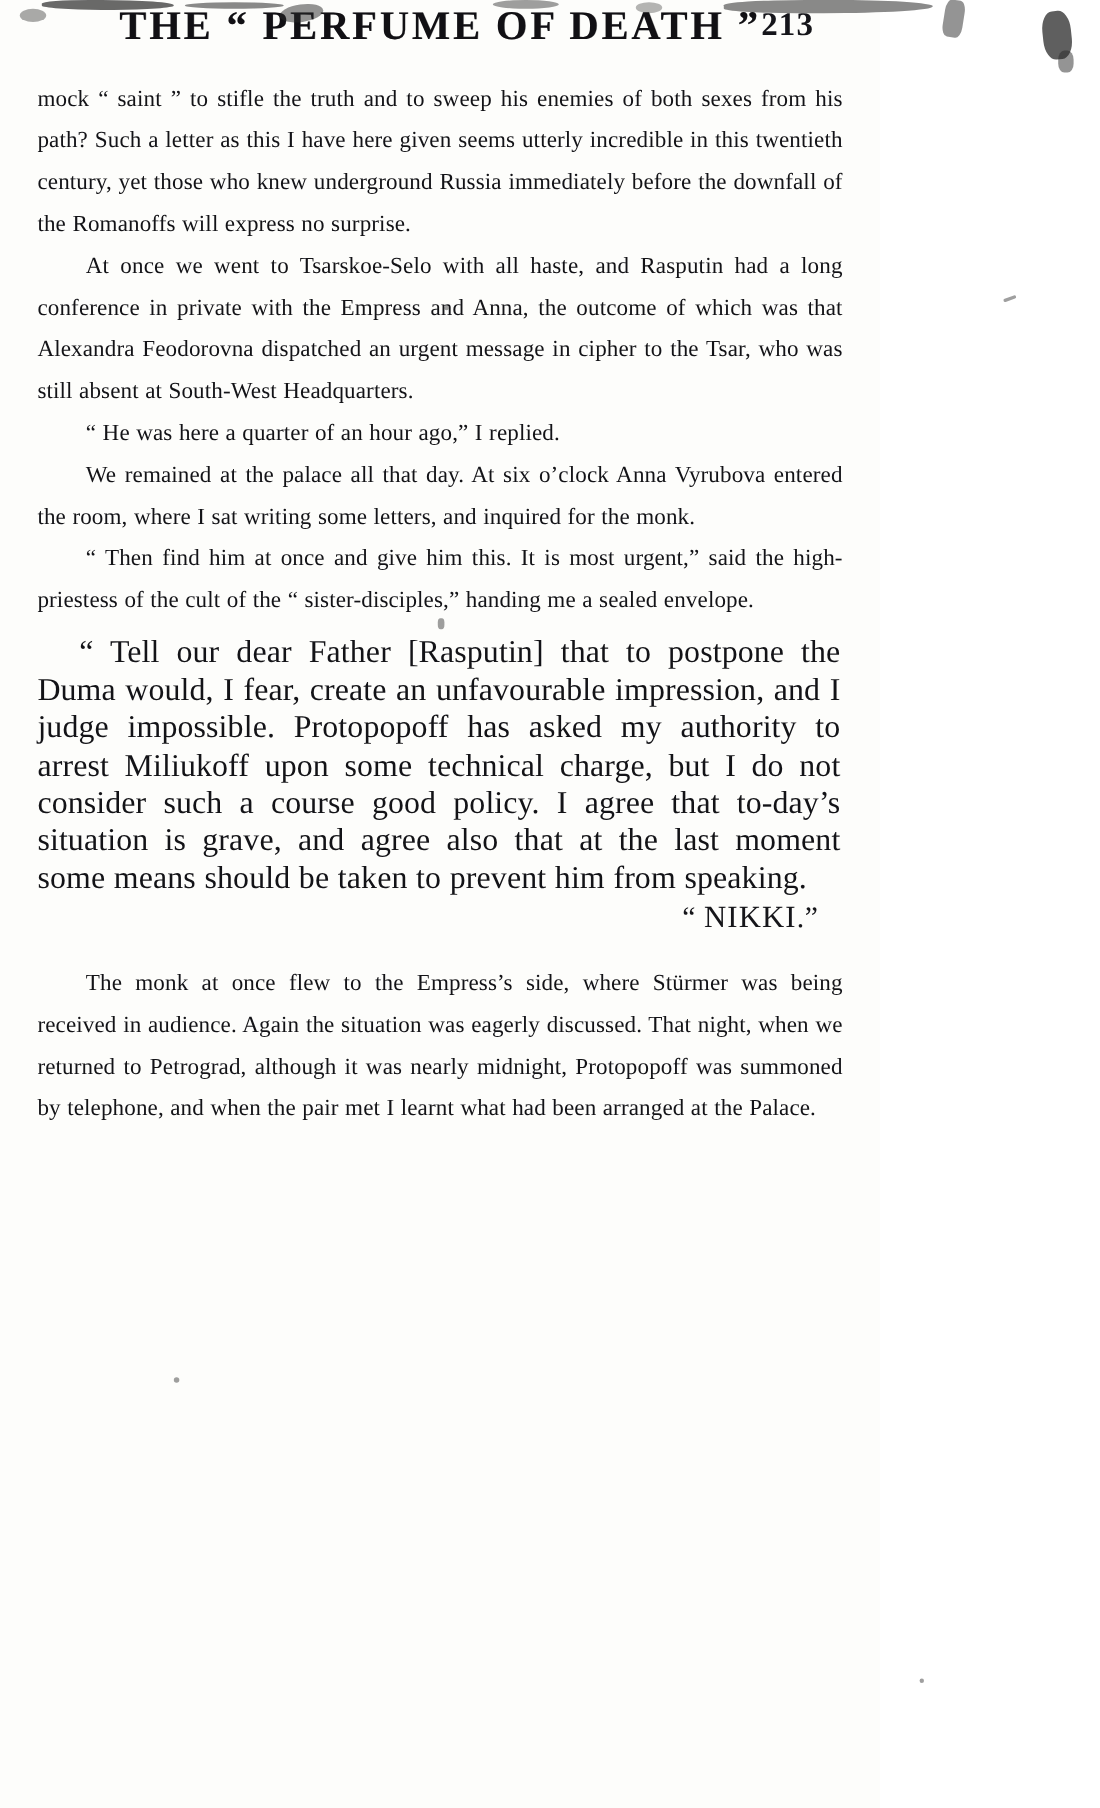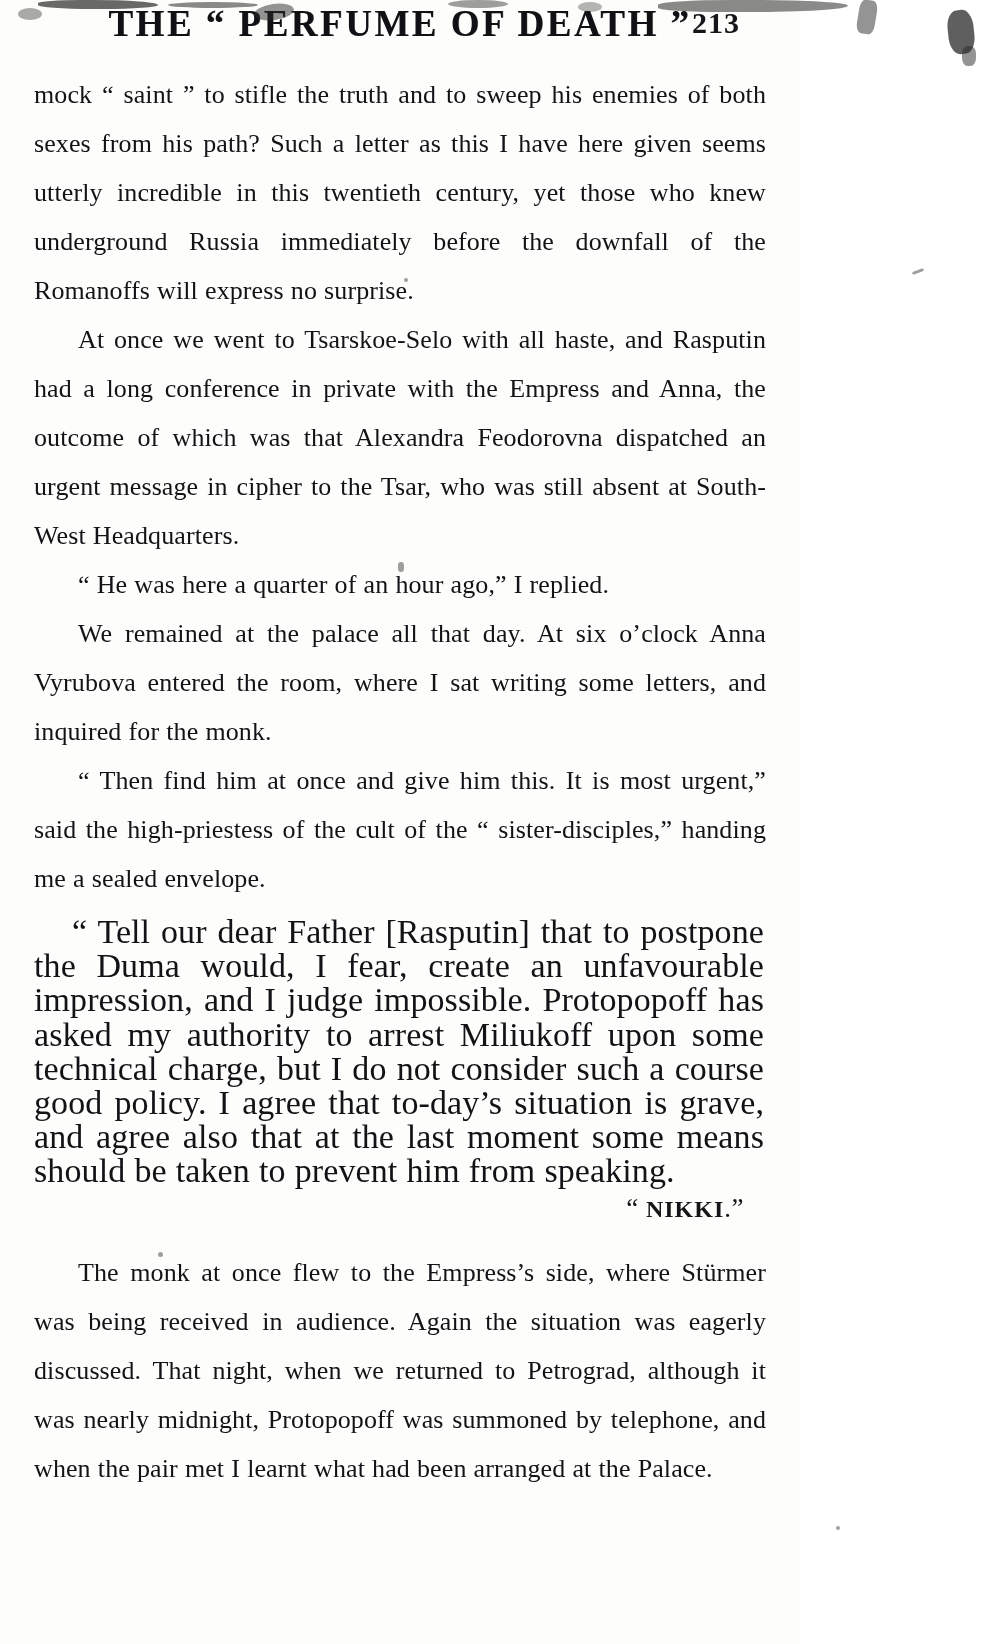--- a/index.html
+++ b/index.html
@@ -71,50 +71,50 @@
   .sm8 { left: 944px; top: 46px; width: 14px;  height: 20px; border-radius: 40%; opacity: .5; }
   .sm9 { left: 0px;   top: 8px;  width: 24px;  height: 12px; border-radius: 50%; opacity: .4; }
   .sm10 { left: 560px; top: 2px; width: 24px;  height: 10px; border-radius: 50%; opacity: .35; }
 
   
   .body {
     padding: 10px 16px 0 16px;
   }
   p {
     margin: 0;
-    font-size: 26px;
-    line-height: 49px;
+    font-size: 21px;
+    line-height: 38px;
     text-align: justify;
     text-justify: inter-word;
     color: #131317;
     letter-spacing: 0.1px;
     word-spacing: 0.5px;
   }
   p.indent { text-indent: 44px; }
 
   
   .quote {
     margin-top: 12px;
     padding: 0 2px 0 0;
   }
   .quote p {
-    font-size: 34px;
+    font-size: 29px;
     line-height: 34.2px;
     text-align: justify;
   }
   .quote p.indent { text-indent: 38px; }
   .signature {
     margin-top: 2px;
     text-align: right;
     padding-right: 20px;
     font-size: 27px;
     line-height: 34px;
     letter-spacing: 0.5px;
   }
-  .smallcaps { font-size: 24px; letter-spacing: 1px; font-weight: bold; }
+  .smallcaps { font-size: 28px; letter-spacing: 1px; }
 
   .after-quote { margin-top: 22px; }
 
   
   .speck {
     position: absolute;
     background: #2b2b2b;
     border-radius: 50%;
     opacity: .45;
     pointer-events: none;

